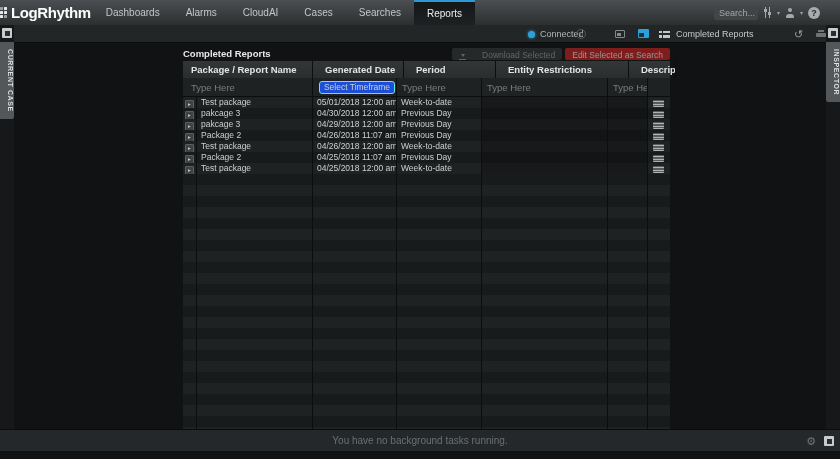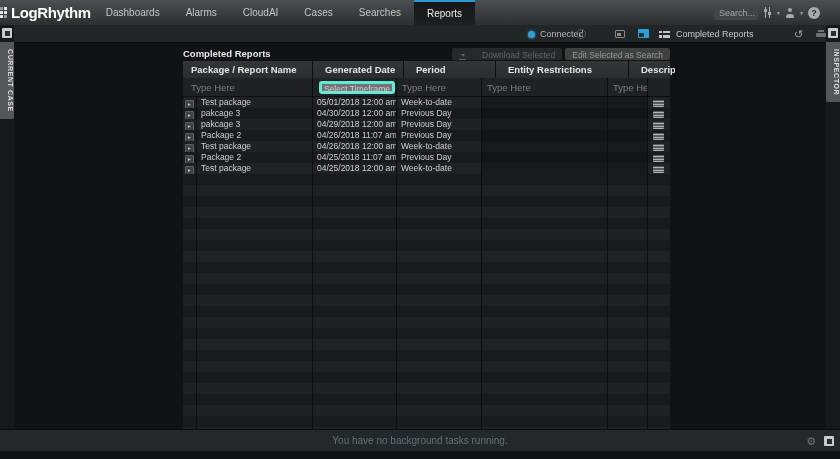--- a/index.html
+++ b/index.html
@@ -77,41 +77,41 @@
 
   
   .content { position:absolute; left:14px; top:43px; width:812px; height:394px; background:#101213; }
   .grid-panel { position:absolute; left:169px; top:3px; width:487px; }
   .panel-head { height:15px; display:flex; align-items:center; }
   .panel-title { font-size:9.5px; font-weight:bold; color:#e6e8e8; }
   .head-btns { margin-left:auto; display:flex; gap:3px; }
   .btn { height:12px; display:flex; align-items:flex-end; gap:16px; padding:0 7px;
     font-size:8.5px; border-radius:2px; border:none; font-family:inherit; }
   .btn.download { background:#26292a; color:#606567; }
-  .btn.edit { background:#404040; color:#94989a; }
+  .btn.edit { background:#7f1d1d; color:#94989a; }
   .dl-ic { position:relative; width:7px; height:7px; }
   .dl-ic::before { content:""; position:absolute; left:1.5px; top:1px;
     border-left:2px solid transparent; border-right:2px solid transparent; border-top:3px solid currentColor; }
   .dl-ic::after { content:""; position:absolute; left:0; bottom:0; width:7px; height:1px; background:currentColor; }
 
   .thead { display:grid; grid-template-columns:130px 84px 85px 126px 40px 22px; height:17px;
     background:linear-gradient(#333637,#2b2e2f);gap:7px; }
   .thead .hcell { font-size:9.5px; font-weight:bold; color:#e3e5e5; line-height:17px;
     padding-left:5px; border-right:1px solid #0d0e0f; white-space:nowrap; overflow:hidden; }
   .thead .hcell:first-child { padding-left:8px; }
   .thead .hcell:last-child { border-right:none; }
 
   .tfilter { display:grid; grid-template-columns:130px 84px 85px 126px 40px 22px; height:19px;
     background:#1f2223; border-bottom:1px solid #0c0d0e; }
   .fcell { font-size:9.5px; color:#797d7f; line-height:19px; padding-left:5px;
     border-right:1px solid #0c0d0e; white-space:nowrap; overflow:hidden; }
   .fcell:first-child { padding-left:8px; }
   .fcell:last-child { border-right:none; }
-  .tf-btn { display:block; margin:2.5px auto 0; width:76px; height:13px; background:#737373;
-    border:3px solid #5eead4; border-radius:3px; color:#cdd0d1; font-size:8.5px;
+  .tf-btn { display:block; margin:2.5px auto 0; width:76px; height:13px; background:#1d4ed8;
+    border:1px solid #5eead4; border-radius:3px; color:#cdd0d1; font-size:8.5px;
     line-height:11px; font-family:inherit; }
 
   .tbody { display:block; }
   .trow { display:grid; grid-template-columns:14px 116px 84px 85px 126px 40px 22px; height:11px; }
   .trow:nth-child(odd) { background:#1f2223; }
   .trow:nth-child(even) { background:#181b1c; }
   .cell { border-right:1px solid #0c0d0e; font-size:8.5px; color:#cdd0d1; line-height:11px;
     padding-left:4px; white-space:nowrap; overflow:hidden; }
   .cell:last-child { border-right:none; }
   .c-expand { padding:1px 0 0 2px; }

